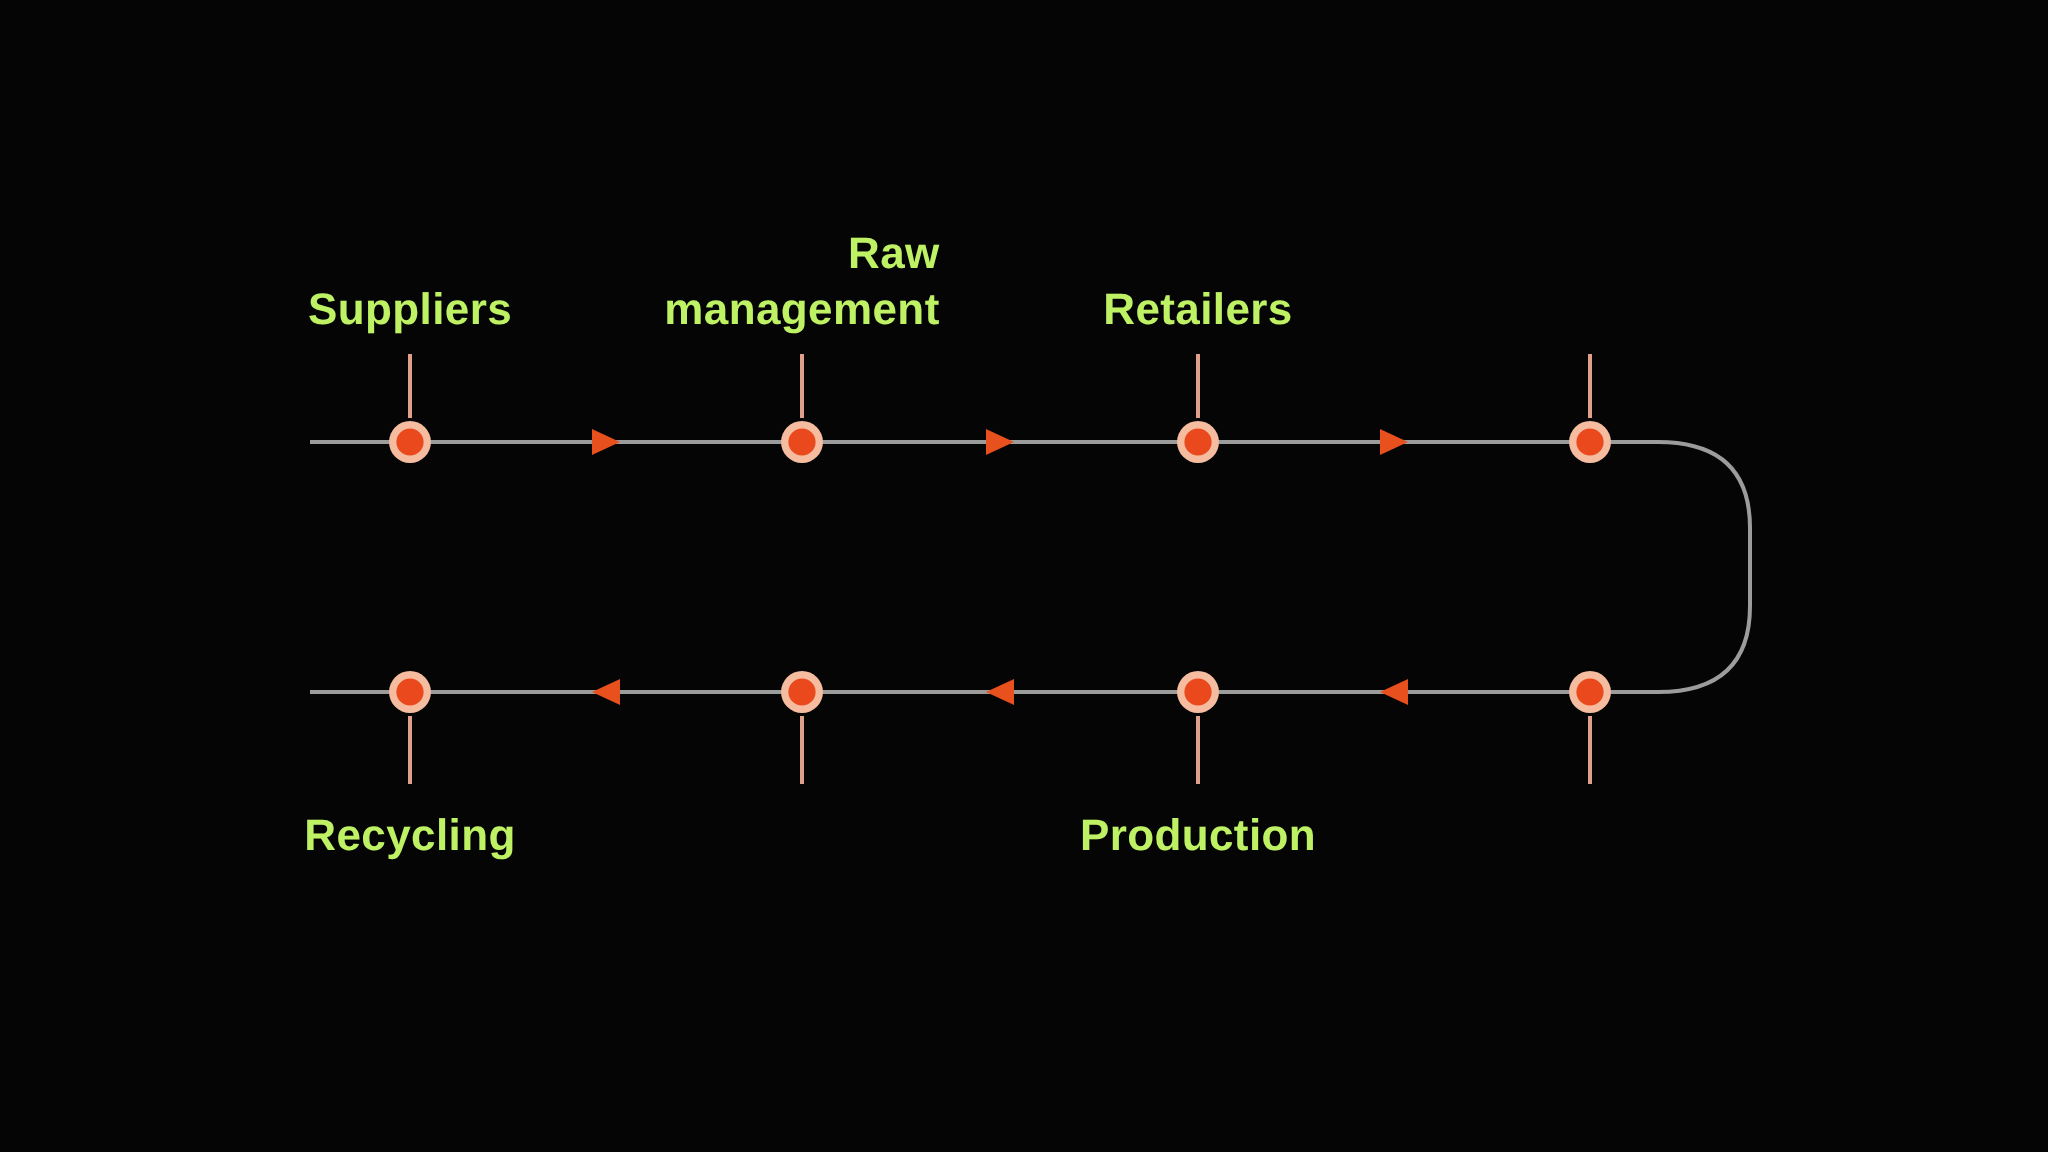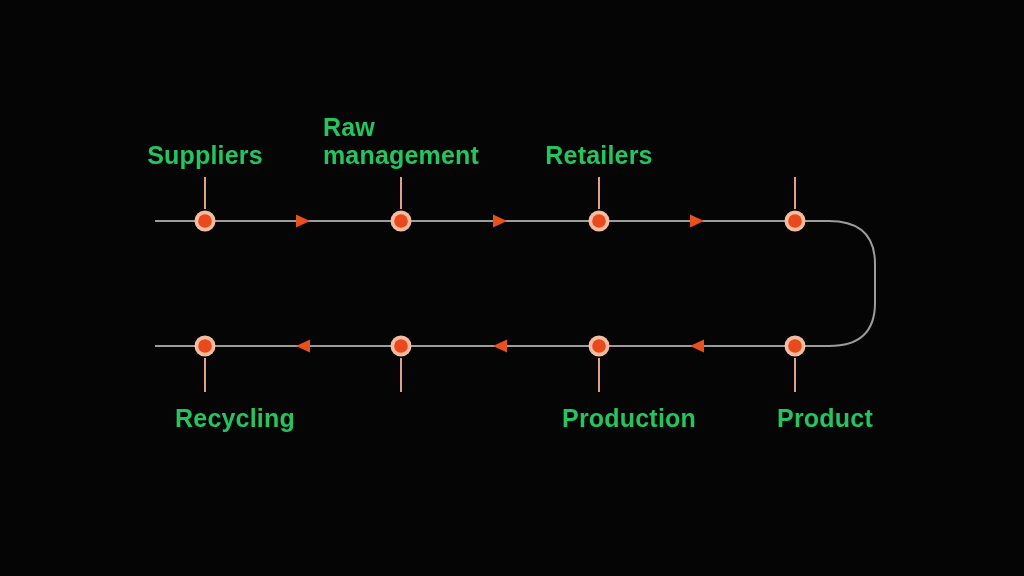--- a/index.html
+++ b/index.html
@@ -15,34 +15,33 @@
     overflow: hidden;
     font-family: "Liberation Sans", "DejaVu Sans", sans-serif;
   }
   svg.diagram-graphics {
     position: absolute;
     left: 0;
     top: 0;
   }
   .node-label {
     position: absolute;
-    color: #22c55e;
-    font-size: 25px;
+    color: #bef264;
+    font-size: 22px;
     line-height: 28px;
     font-weight: 700;
-    text-align: left;
+    text-align: right;
     white-space: nowrap;
     letter-spacing: 0.2px;
   }
   .node-label.top-row {
     transform: translate(-50%, -100%);
   }
   .node-label.bottom-row {
     transform: translate(-50%, 0);
-    margin-left: 30px;
   }
 </style>
 </head>
 <body>
 
 <div class="canvas">
 
   <svg class="diagram-graphics" width="1024" height="576" viewBox="0 0 1024 576">
 
     <path d="M 155 221 L 829 221 Q 875 221 875 264 L 875 303 Q 875 346 829 346 L 155 346" fill="none" stroke-width="2" stroke="#9c9c9c"></path>
@@ -117,16 +116,15 @@
 
   <div class="node-label bottom-row" style="left:205px; top:404px;">
     <div>Recycling</div>
     <div></div>
   </div>
   <div class="node-label bottom-row" style="left:599px; top:404px;">
     <div>Production</div>
     <div></div>
   </div>
   <div class="node-label bottom-row" style="left:795px; top:404px;">
-    <div>Product</div>
   </div>
 
 </div>
 
 </body></html>

